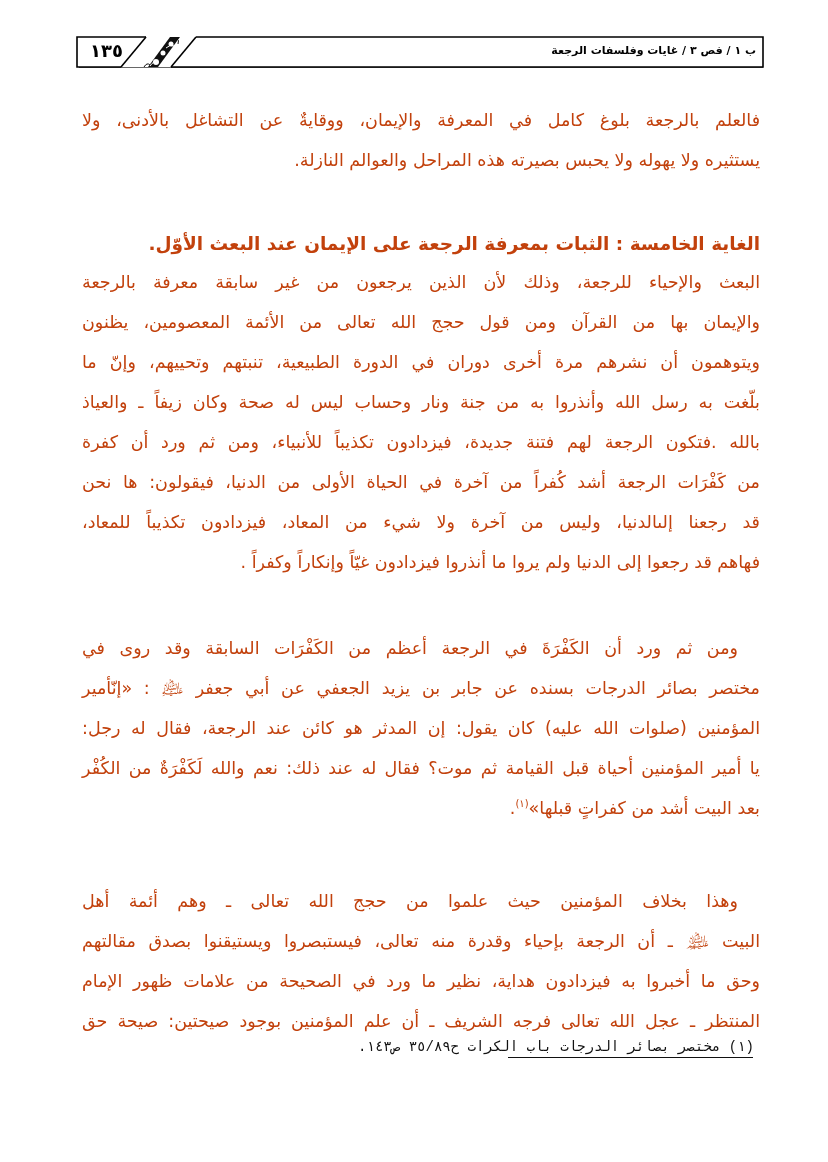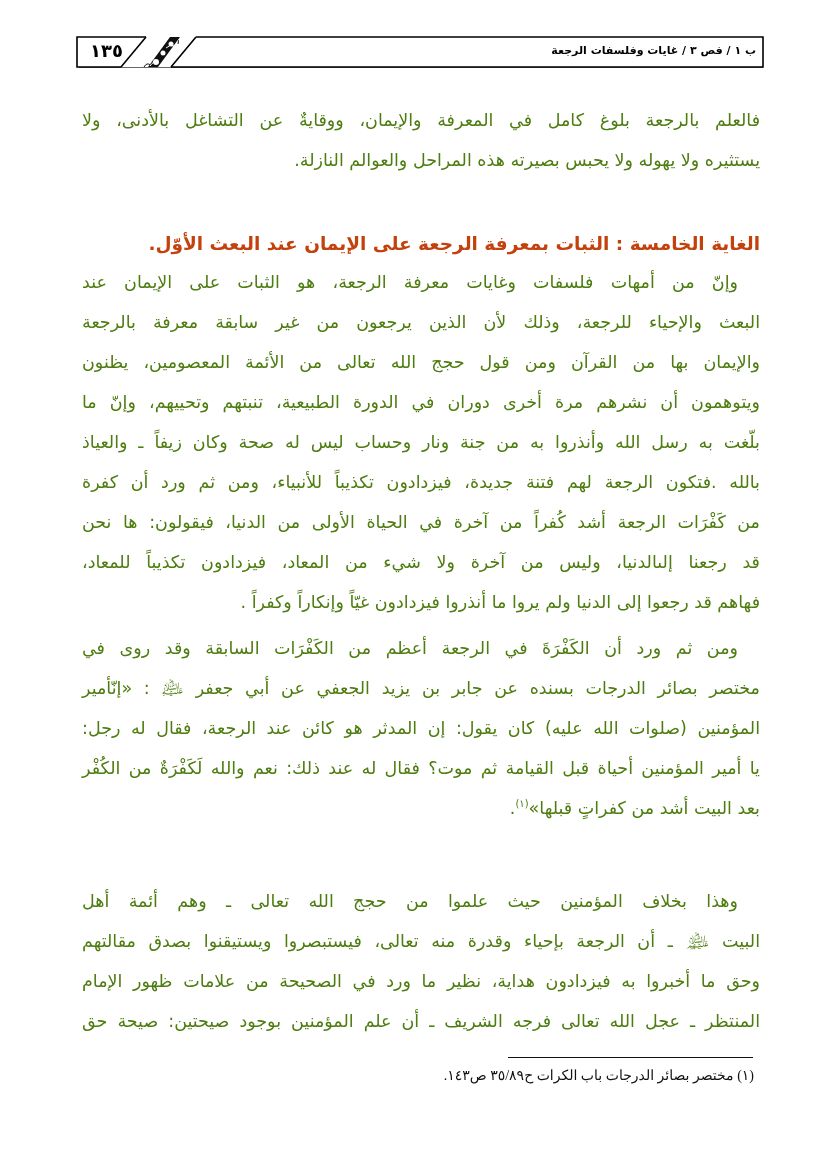--- a/index.html
+++ b/index.html
@@ -66,21 +66,21 @@
     
     .content {
       position: absolute;
       left: 82px;
       width: 678px;
       direction: rtl;
       text-align: justify;
       text-align-last: right;
       font-family: "DejaVu Sans", sans-serif;
       font-size: 17.5px;
-      color: #4d7c0f;
+      color: #c2410c;
     }
     .para {
       margin: 0;
       line-height: 40px;
       text-align: justify;
     }
     .para .line {
       display: block;
       text-align: justify;
       text-align-last: justify;
@@ -111,23 +111,23 @@
       left: 508px;
       top: 1057px;
       width: 245px;
       height: 0;
       border-top: 1.5px solid #111;
     }
     .footnote {
       position: absolute;
       left: 82px;
       width: 672px;
-      top: 1064px;
-      direction: rtl;
-      font-family: Liberation Serif, serif;
+      top: 1035px;
+      direction: rtl;
+      font-family: Liberation Mono, monospace;
       font-size: 14px;
       line-height: 24px;
       color: #111;
       white-space: nowrap;
     }
     sup.fn {
       font-size: 10px;
       vertical-align: super;
       line-height: 0;
     }
@@ -164,21 +164,20 @@
     <p class="para">
       <span class="line">فالعلم بالرجعة بلوغ كامل في المعرفة والإيمان، ووقايةٌ عن التشاغل بالأدنى، ولا</span>
       <span class="line last">يستثيره ولا يهوله ولا يحبس بصيرته هذه المراحل والعوالم النازلة.</span>
     </p>
   </div>
 
   <div class="heading">الغاية الخامسة : الثبات بمعرفة الرجعة على الإيمان عند البعث الأوّل.</div>
 
   <div class="content" style="top:262px;">
     <p class="para">
-      <span class="line indent">وإنّ من أمهات فلسفات وغايات معرفة الرجعة، هو الثبات على الإيمان عند</span>
       <span class="line">البعث والإحياء للرجعة، وذلك لأن الذين يرجعون من غير سابقة معرفة بالرجعة</span>
       <span class="line">والإيمان بها من القرآن ومن قول حجج الله تعالى من الأئمة المعصومين، يظنون</span>
       <span class="line">ويتوهمون أن نشرهم مرة أخرى دوران في الدورة الطبيعية، تنبتهم وتحييهم، وإنّ ما</span>
       <span class="line">بلّغت به رسل الله وأنذروا به من جنة ونار وحساب ليس له صحة وكان زيفاً ـ والعياذ</span>
       <span class="line">بالله .فتكون الرجعة لهم فتنة جديدة، فيزدادون تكذيباً للأنبياء، ومن ثم ورد أن كفرة</span>
       <span class="line">من كَفْرَات الرجعة أشد كُفراً من آخرة في الحياة الأولى من الدنيا، فيقولون: ها نحن</span>
       <span class="line">قد رجعنا إلىالدنيا، وليس من آخرة ولا شيء من المعاد، فيزدادون تكذيباً للمعاد،</span>
       <span class="line last">فهاهم قد رجعوا إلى الدنيا ولم يروا ما أنذروا فيزدادون غيّاً وإنكاراً وكفراً .</span>
     </p>
   </div>

